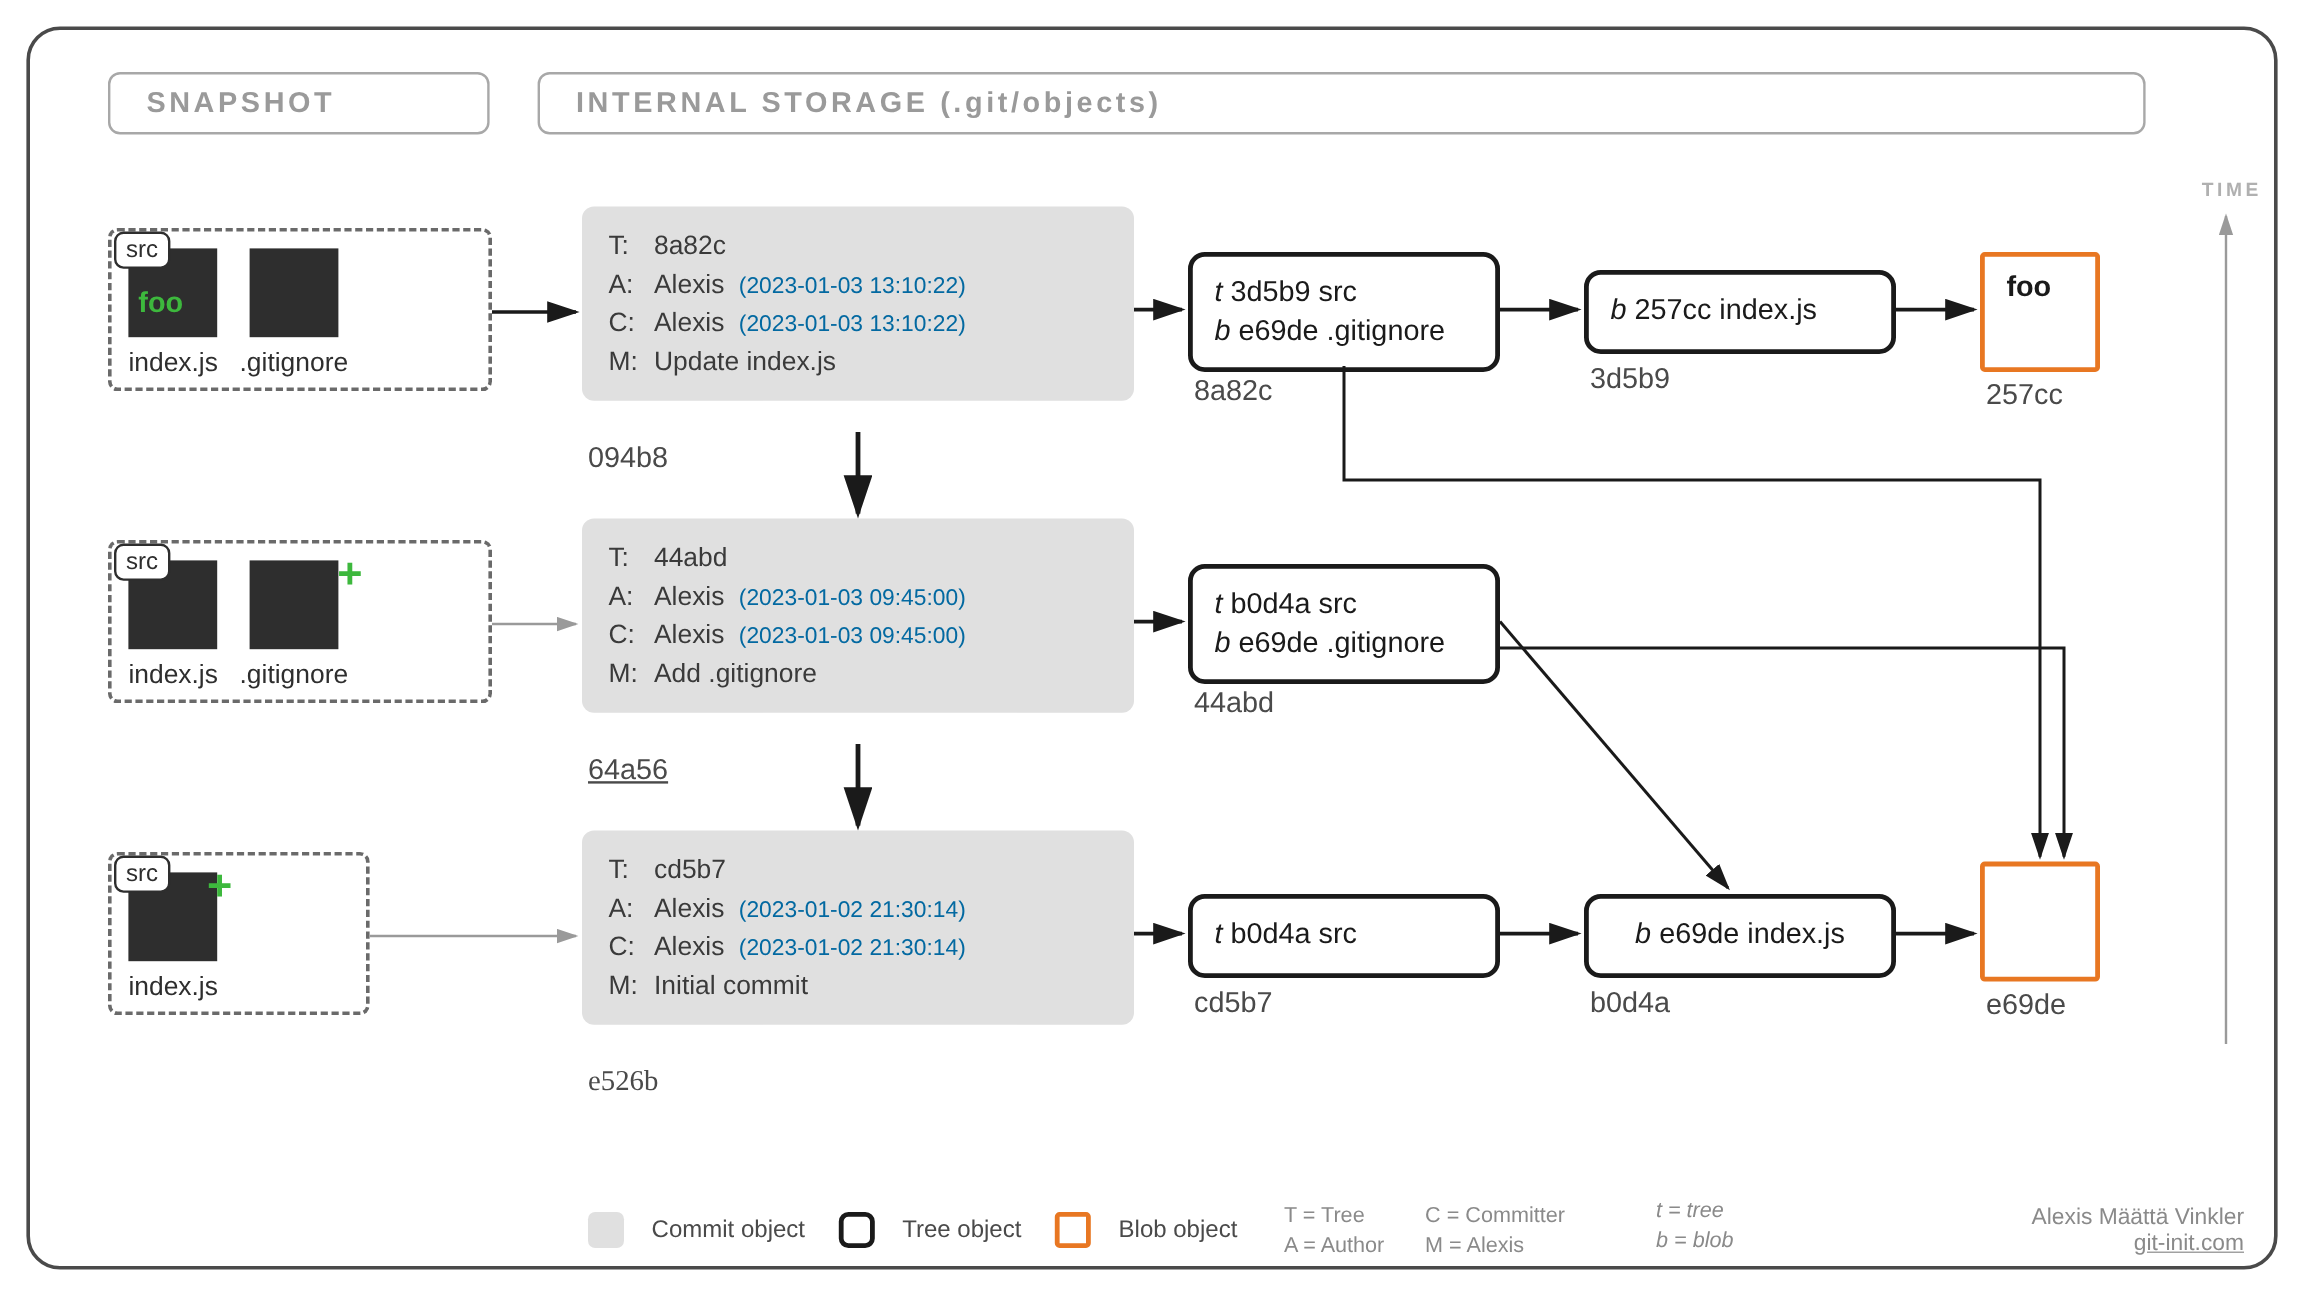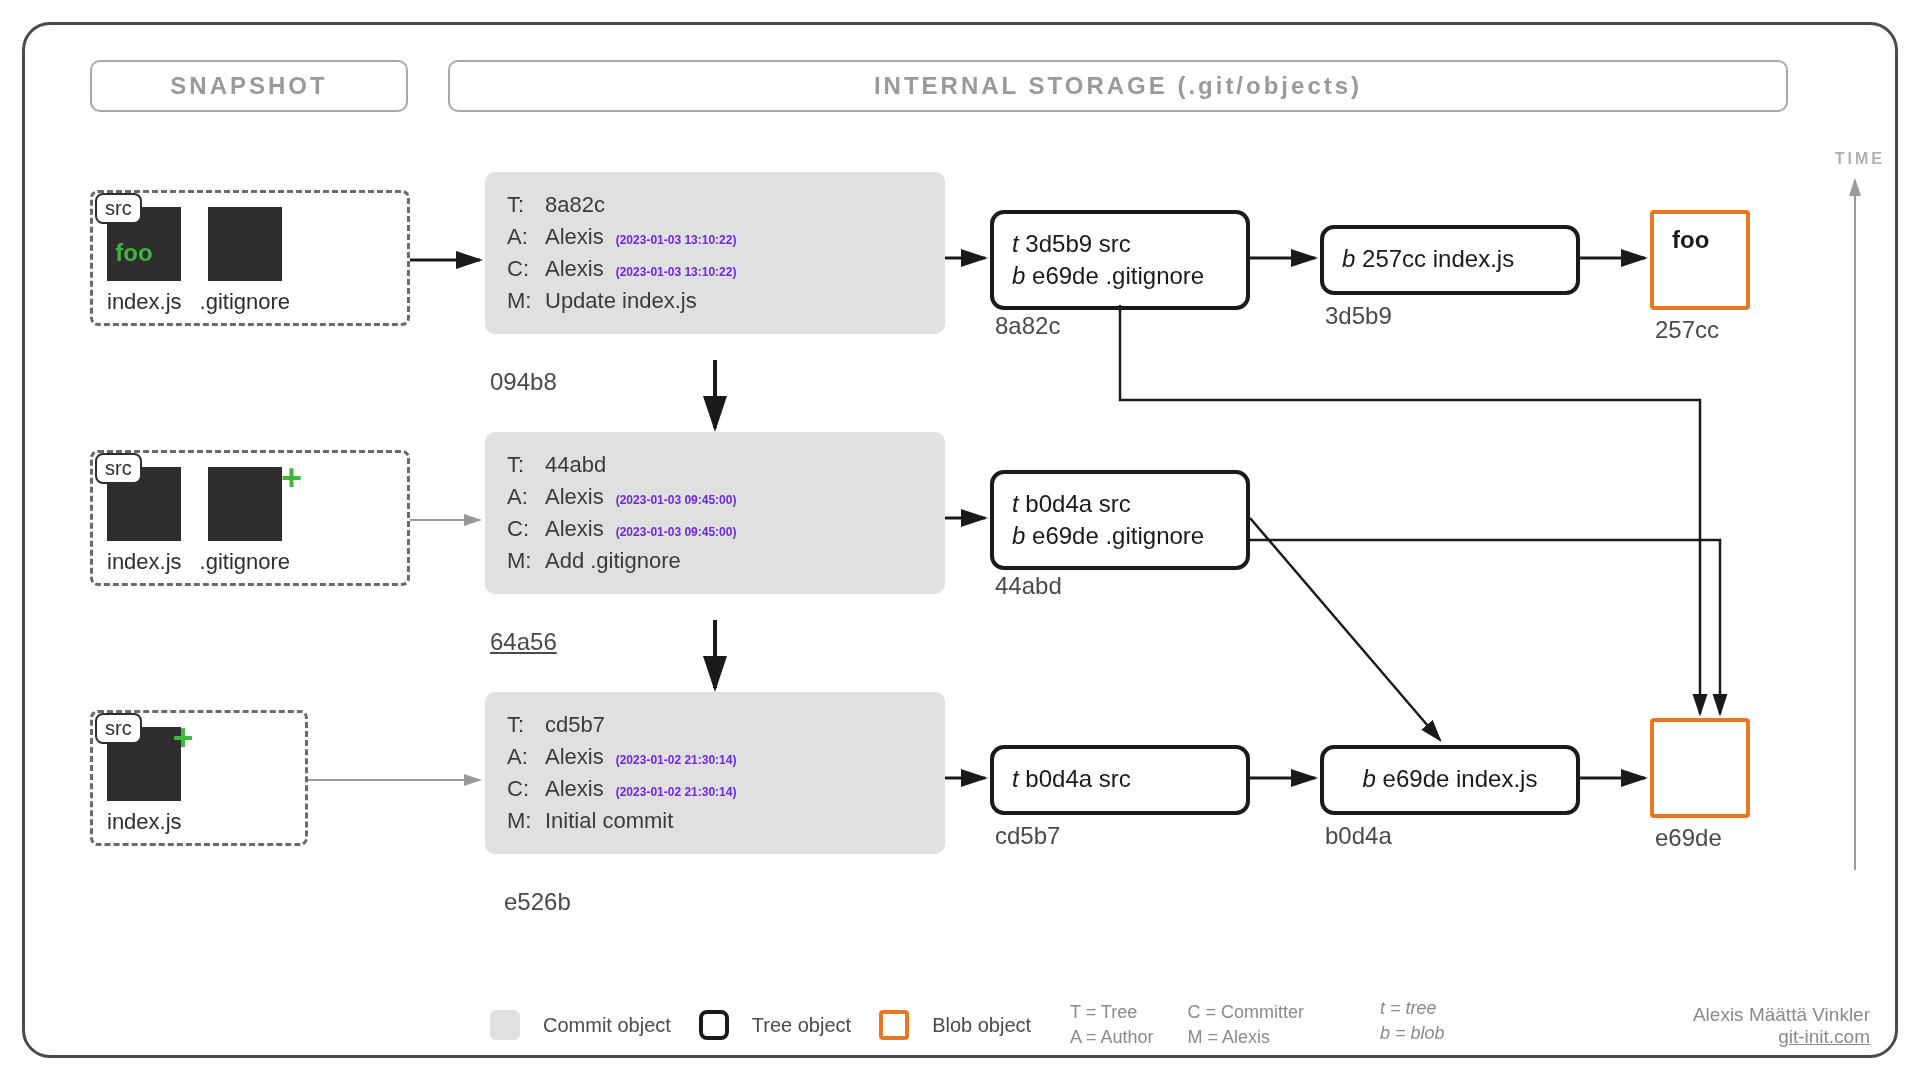--- a/index.html
+++ b/index.html
@@ -23,21 +23,21 @@
   gap: 40px;
 }
 .header-box {
   border: 2px solid #a8a8a8;
   border-radius: 10px;
   padding: 10px 30px;
   color: #9a9a9a;
   font-weight: 700;
   letter-spacing: 3px;
   font-size: 24px;
-  text-align: center;
+  text-align: left;
 }
 .header-snapshot { width: 318px; }
 .header-internal { width: 1340px; }
 
 .time-label {
   position: absolute;
   right: 35px; top: 150px;
   color: #b0b0b0;
   font-size: 16px;
   letter-spacing: 3px;
@@ -93,21 +93,21 @@
   position: absolute;
   background: #e0e0e0;
   border-radius: 10px;
   padding: 14px 22px;
   width: 460px;
   color: #3a3a3a;
   font-size: 22px;
 }
 .commit-box .row { display: flex; gap: 12px; margin: 6px 0; align-items: baseline; }
 .commit-box .key { width: 26px; }
-.commit-box .date { color: #6d28d9; font-size: 12px; font-weight: bold; }
+.commit-box .date { color: #0369a1; font-size: 19px; }
 .hash-label {
   position: absolute;
   color: #4a4a4a;
   font-size: 24px;
 }
 
 .tree-box, .blob-box {
   position: absolute;
   background: #fff;
   border: 4px solid #1a1a1a;
@@ -279,21 +279,21 @@
   <div class="row">
       <span class="key">C:</span>
       <span>Alexis</span> 
       <span class="date">(2023-01-02 21:30:14)</span>
     </div>
   <div class="row">
       <span class="key">M:</span>
       <span>Initial commit</span>
     </div>
 </div>
-<div class="hash-label" style="left:504px; top:888px;">e526b</div>
+<div class="hash-label" style="left:490px; top:888px;font-family:Liberation Serif, serif;">e526b</div>
 
 <div class="tree-box" style="left:990px; top:210px; width:260px;">
   <div class="trow"><span class="it">t</span> <span>3d5b9</span> <span>src</span></div>
   <div class="trow"><span class="it">b</span> <span>e69de</span> <span>.gitignore</span></div>
 </div>
 <div class="hash-label" style="left:995px; top:312px;">8a82c</div>
 
 <div class="tree-box" style="left:990px; top:470px; width:260px;">
   <div class="trow"><span class="it">t</span> <span>b0d4a</span> <span>src</span></div>
   <div class="trow"><span class="it">b</span> <span>e69de</span> <span>.gitignore</span></div>

